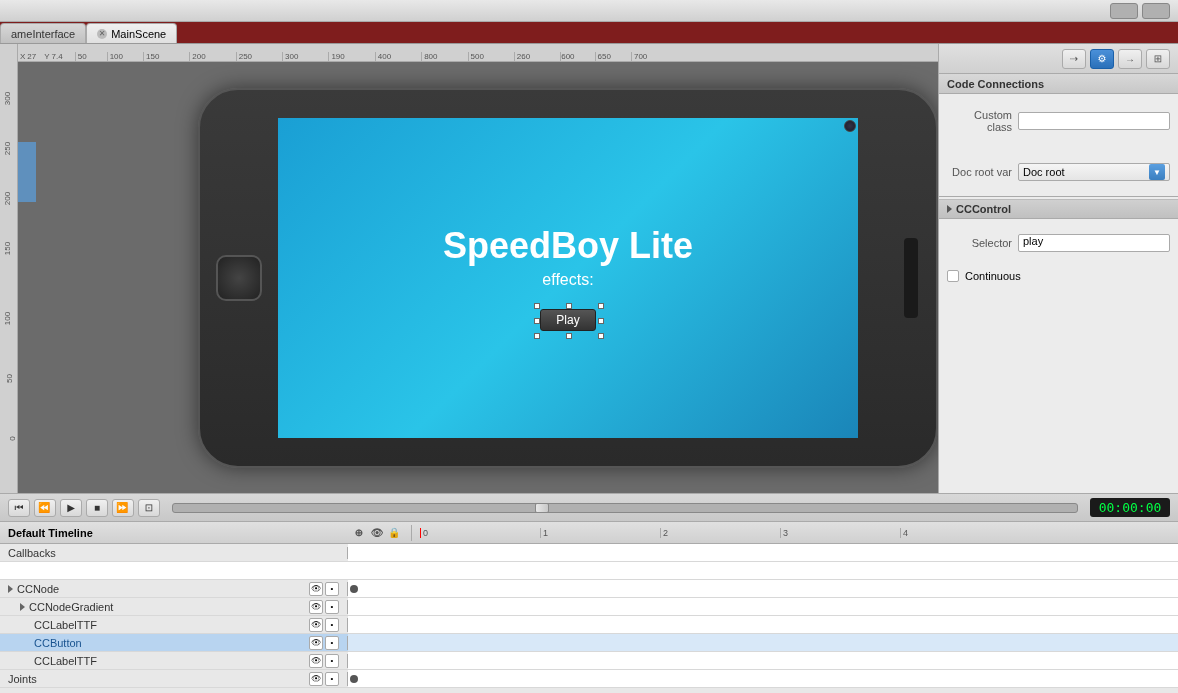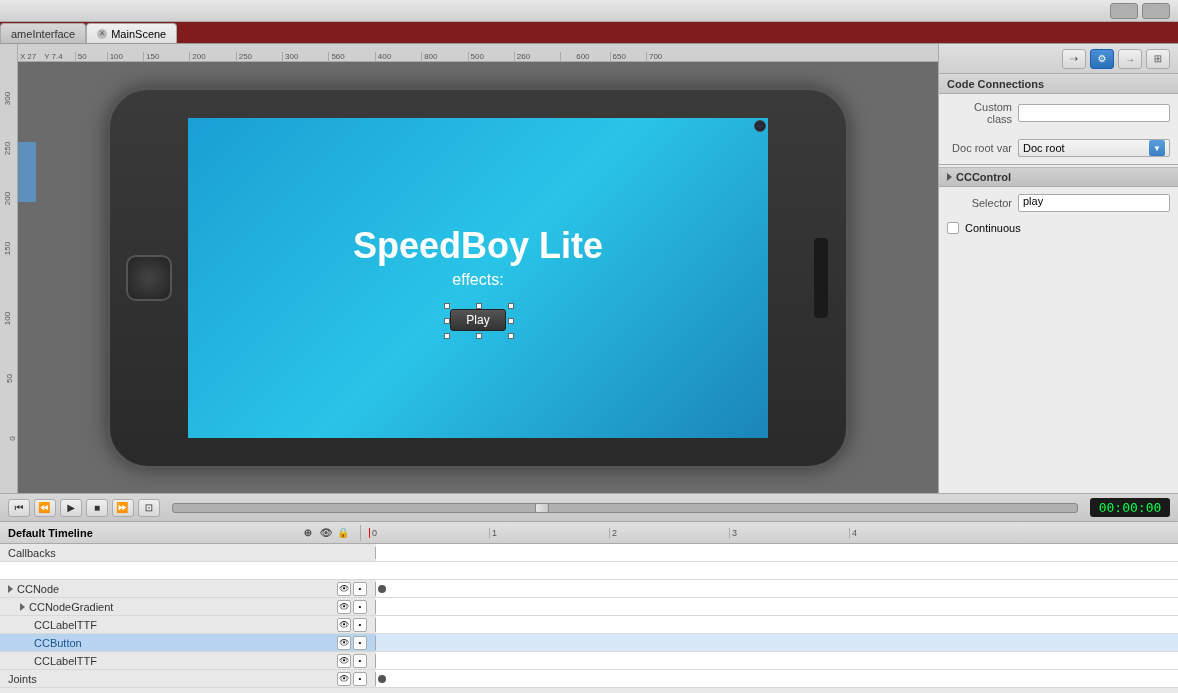--- a/index.html
+++ b/index.html
@@ -115,21 +115,21 @@
       border-bottom: 1px solid #aaa;
       position: relative;
       flex-shrink: 0;
       overflow: hidden;
     }
 
     .canvas-viewport {
       flex: 1;
       display: flex;
       align-items: center;
-      justify-content: center;
+      justify-content: flex-end;
       overflow: hidden;
       position: relative;
     }
 
     
     .iphone-frame {
       width: 740px;
       height: 380px;
       background: linear-gradient(to bottom, #3a3a3a, #2a2a2a);
       border-radius: 40px;
@@ -287,21 +287,21 @@
       align-items: center;
       padding: 0 8px;
       font-weight: bold;
       color: #333;
       font-size: 11px;
     }
 
     .inspector-row {
       display: flex;
       align-items: center;
-      padding: 7px 8px;
+      padding: 15px 8px;
       gap: 6px;
       min-height: 22px;
     }
     .inspector-label {
       color: #555;
       width: 65px;
       text-align: right;
       font-size: 11px;
       flex-shrink: 0;
     }
@@ -444,21 +444,21 @@
 
     
     .timeline-header {
       height: 22px;
       background: linear-gradient(to bottom, #e0e0e0, #d0d0d0);
       border-bottom: 1px solid #aaa;
       display: flex;
       align-items: center;
     }
     .timeline-header-left {
-      width: 361px;
+      width: 412px;
       border-right: 1px solid #aaa;
       display: flex;
       align-items: center;
       padding: 0 8px;
       gap: 8px;
       font-size: 11px;
       font-weight: bold;
       justify-content: center;
     }
     .timeline-header-right {
@@ -478,21 +478,21 @@
     .track-row {
       height: 18px;
       display: flex;
       border-bottom: 1px solid #d8d8d8;
       align-items: center;
     }
     .track-row.selected {
       background: #b8d4f0;
     }
     .track-label-cell {
-      width: 376px;
+      width: 348px;
       flex-shrink: 0;
       border-right: 1px solid #aaa;
       display: flex;
       align-items: center;
       padding: 0 8px;
       gap: 4px;
       text-align: right;
     }
     .track-triangle {
       width: 0;
@@ -614,26 +614,26 @@
           <span style="font-size:8px;color:#555;margin-right:8px;">27</span>
           <span style="font-size:8px;color:#555;margin-right:2px;">Y</span>
           <span style="font-size:8px;color:#555;margin-right:12px;">7.4</span>
 
           <span style="font-size:8px;color:#555;border-left:1px solid #aaa;padding-left:2px;margin-right:20px;">50</span>
           <span style="font-size:8px;color:#555;border-left:1px solid #aaa;padding-left:2px;margin-right:20px;">100</span>
           <span style="font-size:8px;color:#555;border-left:1px solid #aaa;padding-left:2px;margin-right:30px;">150</span>
           <span style="font-size:8px;color:#555;border-left:1px solid #aaa;padding-left:2px;margin-right:30px;">200</span>
           <span style="font-size:8px;color:#555;border-left:1px solid #aaa;padding-left:2px;margin-right:30px;">250</span>
           <span style="font-size:8px;color:#555;border-left:1px solid #aaa;padding-left:2px;margin-right:30px;">300</span>
-          <span style="font-size:8px;color:#555;border-left:1px solid #aaa;padding-left:2px;margin-right:30px;">560</span>
+          <span style="font-size:8px;color:#555;border-left:1px solid #aaa;padding-left:2px;margin-right:30px;">190</span>
           <span style="font-size:8px;color:#555;border-left:1px solid #aaa;padding-left:2px;margin-right:30px;">400</span>
           <span style="font-size:8px;color:#555;border-left:1px solid #aaa;padding-left:2px;margin-right:30px;">800</span>
           <span style="font-size:8px;color:#555;border-left:1px solid #aaa;padding-left:2px;margin-right:30px;">500</span>
           <span style="font-size:8px;color:#555;border-left:1px solid #aaa;padding-left:2px;margin-right:30px;">260</span>
-          <span style="font-size:8px;color:#555;border-left:1px solid #aaa;padding-left:15px;margin-right:20px;">600</span>
+          <span style="font-size:8px;color:#555;border-left:1px solid #aaa;padding-left:0;margin-right:20px;">600</span>
           <span style="font-size:8px;color:#555;border-left:1px solid #aaa;padding-left:2px;margin-right:20px;">650</span>
           <span style="font-size:8px;color:#555;border-left:1px solid #aaa;padding-left:2px;">700</span>
         </div>
       </div>
 
       <div class="canvas-viewport">
 
         <div style="position:absolute;left:0;top:80px;width:18px;height:60px;background:#5a9fe0;opacity:0.7;"></div>
 
         <div class="iphone-frame">

